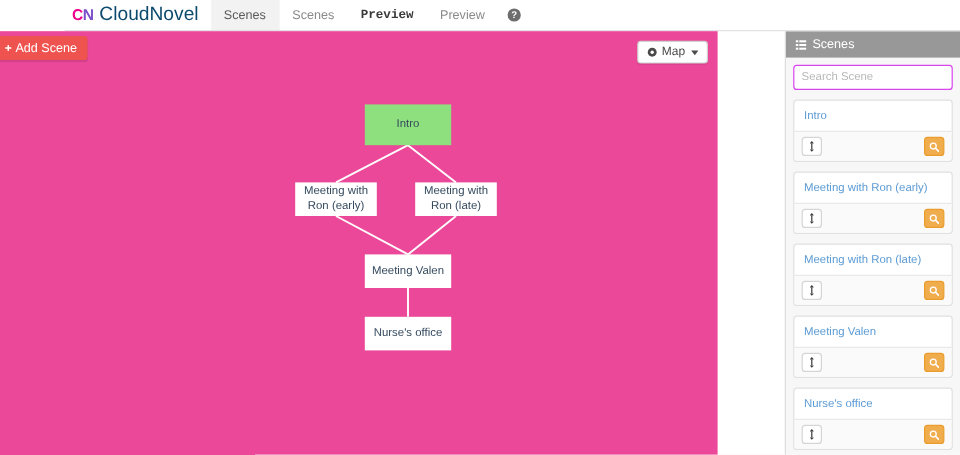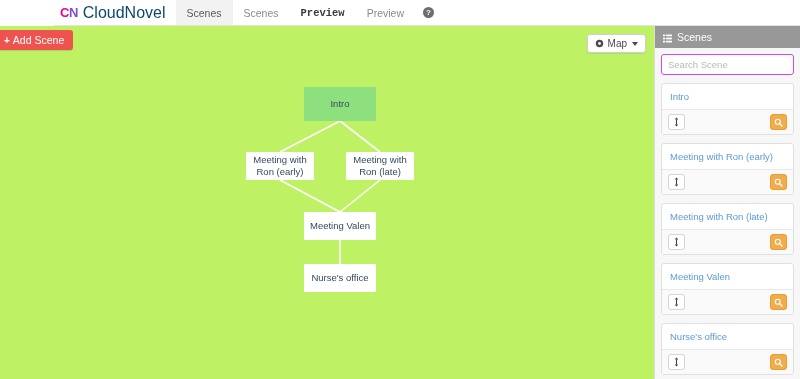--- a/index.html
+++ b/index.html
@@ -54,22 +54,22 @@
     width: 11px; height: 11px; border-radius: 50%;
     background: #6d6d6d; color: #fff;
     font-size: 8px; line-height: 11px;
     text-align: center; font-weight: bold;
     display: block;
   }
 
   
   .canvas {
     position: absolute; top: 26px; left: 0;
-    width: 654px; height: 353px;
-    background: #bef264;
+    width: 598px; height: 353px;
+    background: #ec4899;
     overflow: hidden;
   }
 
   .add-scene-btn {
     position: absolute; top: 4px; left: -3px;
     background: #ef5350; border: none;
     color: #ffffff; font-size: 10.5px;
     padding: 4px 9px 4px 7px;
     border-radius: 3px;
     cursor: pointer; z-index: 6;

